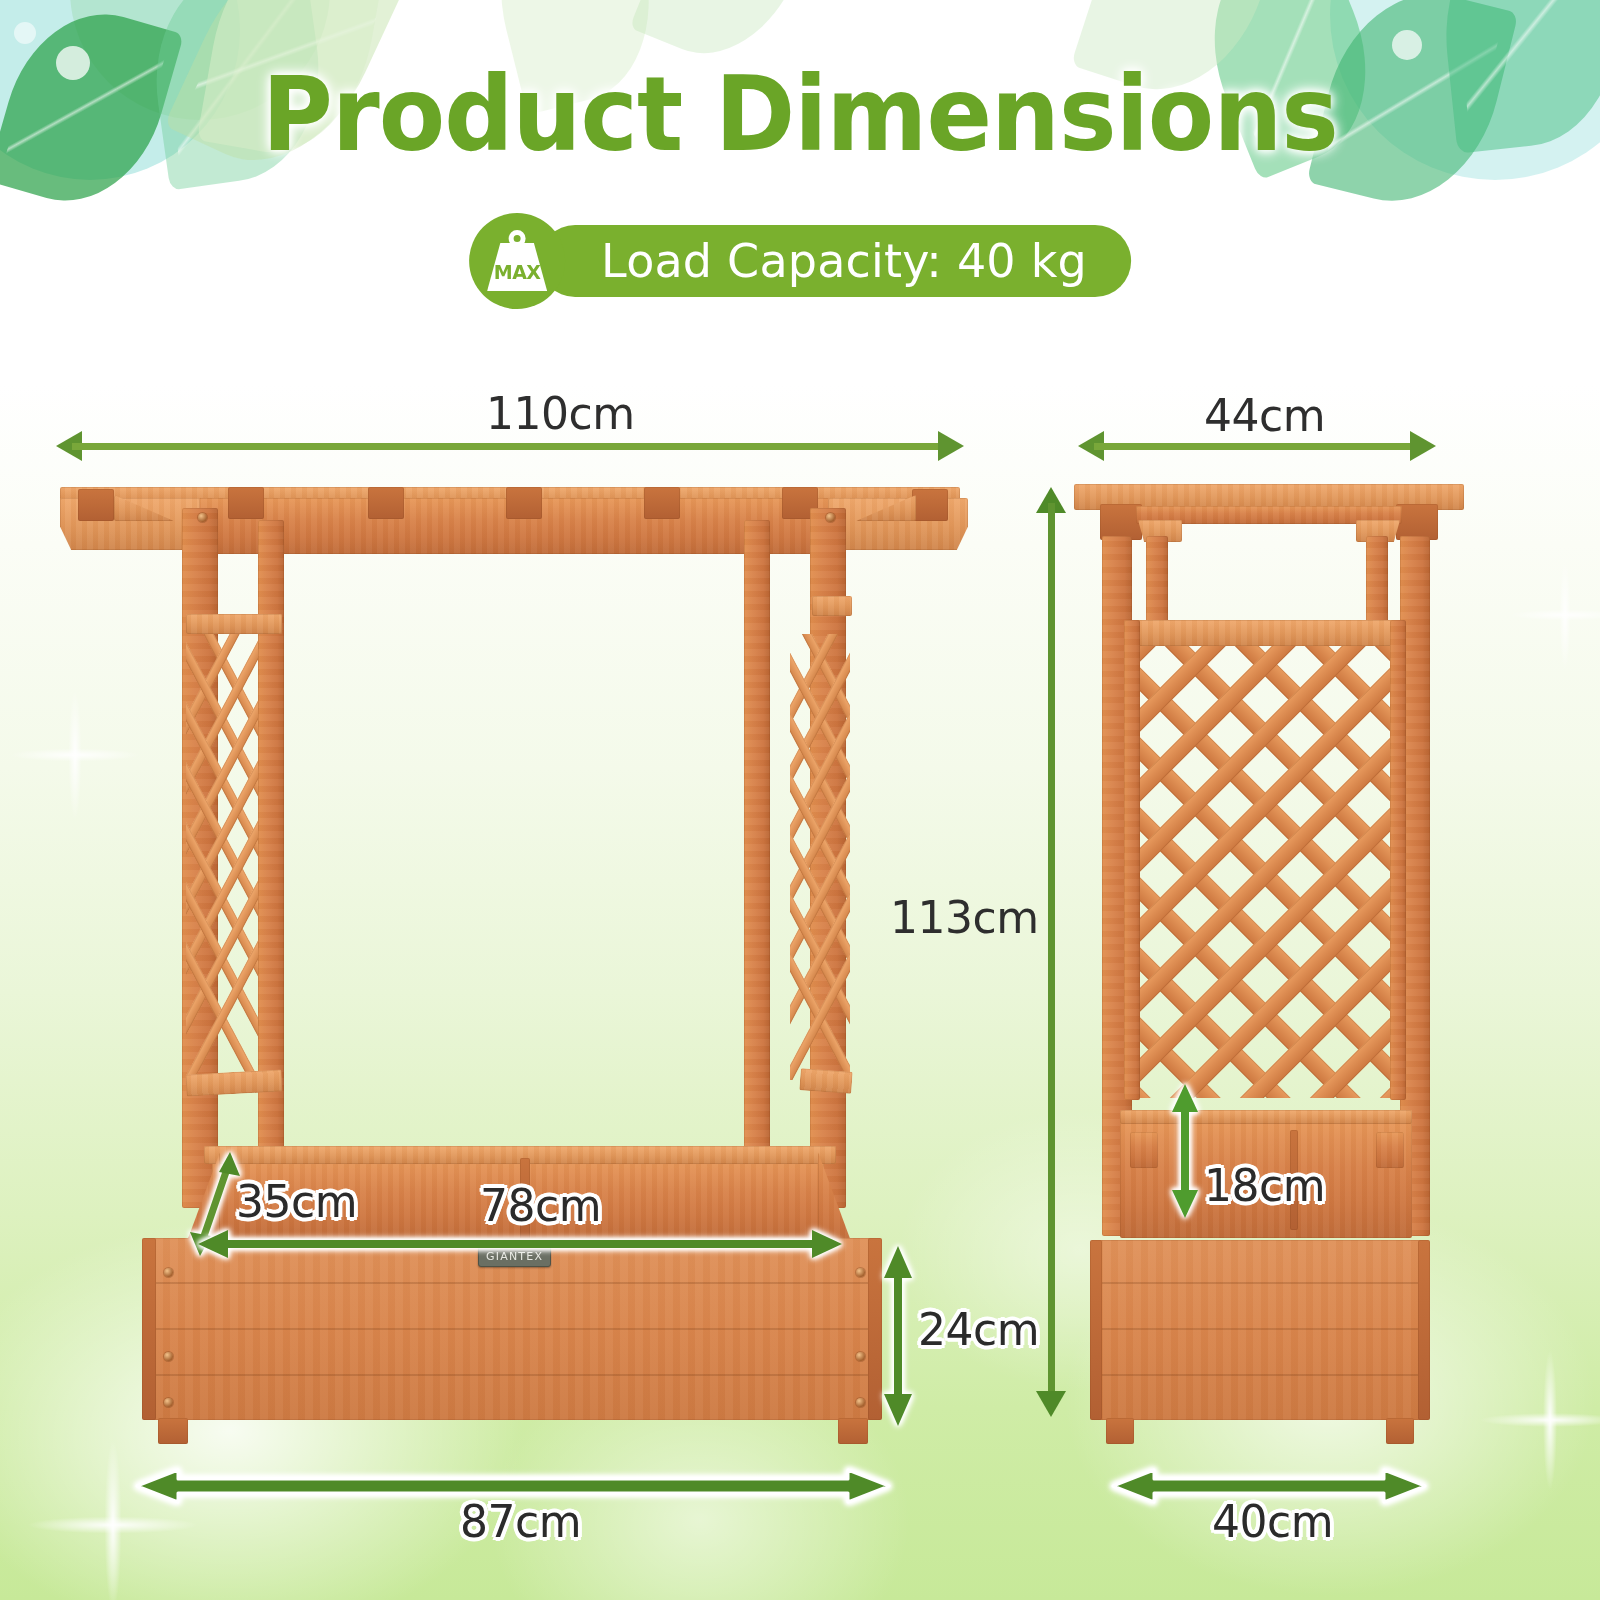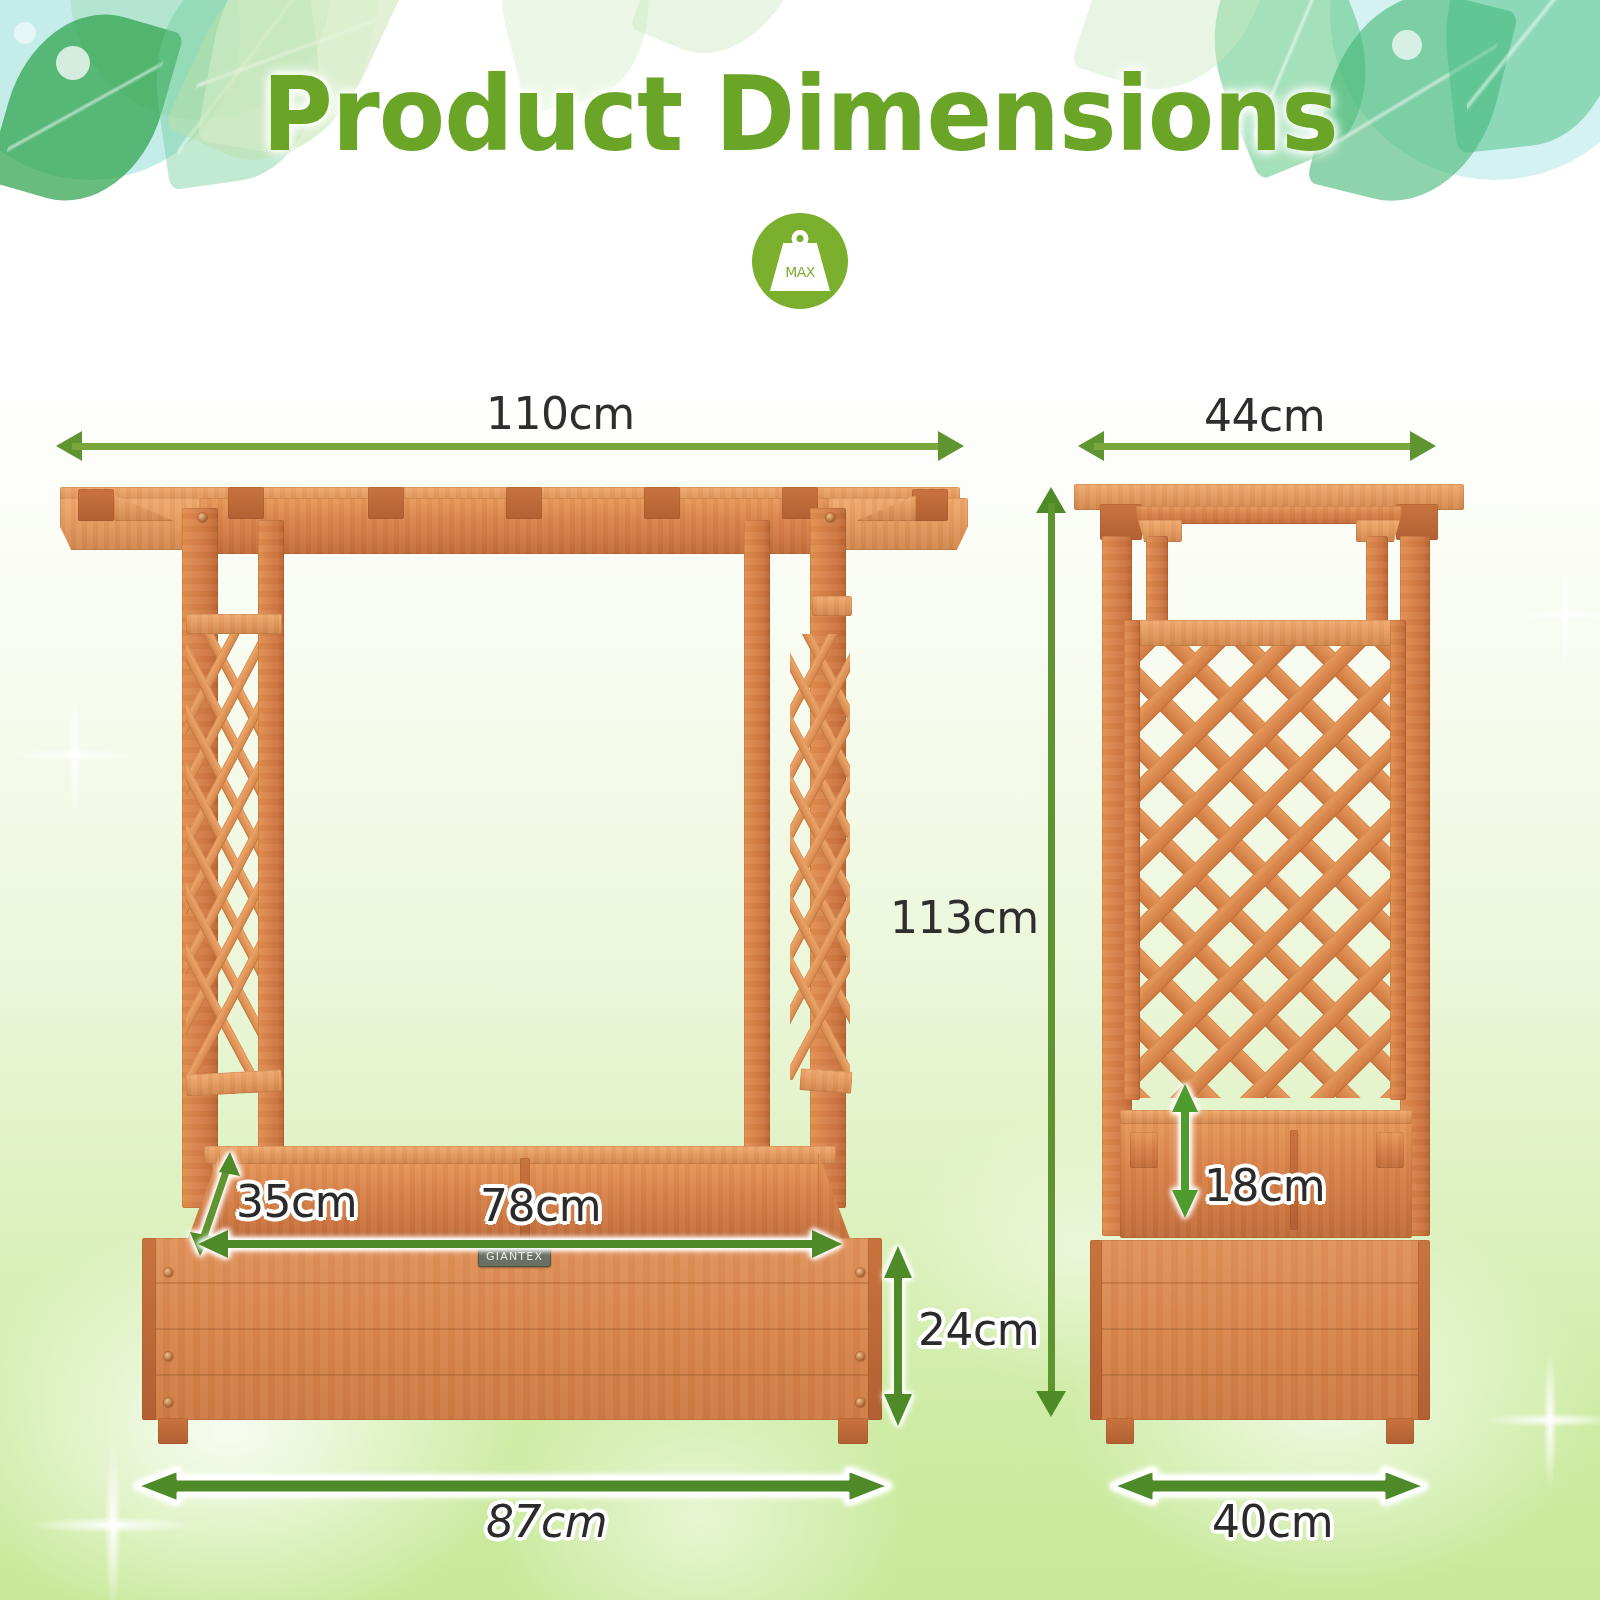--- a/index.html
+++ b/index.html
@@ -57,21 +57,21 @@
     width:17px; height:17px; border:5px solid #fff; border-radius:50%;
     background:transparent;
   }
   .wt-body{
     position:absolute; left:50%; top:30px; transform:translateX(-50%);
     width:60px; height:48px; background:#fff;
     clip-path:polygon(22% 0%, 78% 0%, 100% 100%, 0% 100%);
     display:flex; align-items:center; justify-content:center;
   }
   .wt-body span{
-    color:#7ab02e; font-size:14px; font-weight:normal; letter-spacing:-.5px;
+    color:#7ab02e; font-size:19px; font-weight:bold; letter-spacing:-.5px;
     font-family:"DejaVu Sans", sans-serif; margin-top:10px;
   }
   #badge-pill {
     margin-left:-26px; height:72px; background:#7ab02e;
     border-radius:36px; display:flex; align-items:center;
     padding:0 44px 0 62px; color:#fff;
     font-size:46px; letter-spacing:.2px;
     font-family:"DejaVu Sans", sans-serif;
   }
 
@@ -197,20 +197,21 @@
 
 <div id="title">Product Dimensions</div>
 
 <div id="badge">
   <div id="badge-icon">
     <div class="wt-hook"></div>
     <div class="wt-body">
         <span>MAX</span>
       </div>
   </div>
+  <div id="badge-pill">Load Capacity: 40 kg</div>
 </div>
 
 <div>
 
   <div class="wood lt" style="left:60px; top:487px; width:900px; height:18px;"></div>
   <div class="wood" style="left:196px; top:498px; width:636px; height:56px;"></div>
 
   <div class="wood lt" style="left:60px; top:498px; width:140px; height:52px; clip-path:polygon(0 0,100% 0,100% 100%,8% 100%,0 55%);"></div>
   <div class="wood lt" style="left:828px; top:498px; width:140px; height:52px; clip-path:polygon(0 0,100% 0,100% 55%,92% 100%,0 100%);"></div>
 
@@ -421,21 +422,21 @@
 </div>
 <div class="dim outlined" style="left:1204px; top:1160px;">18cm</div>
 
 <div class="outline-wrap" style="left:134px; top:1466px; width:758px; height:40px;">
   <svg width="758" height="40" viewBox="0 0 758 40">
     <g fill="#4f8a28" stroke="#ffffff" stroke-width="3" stroke-linejoin="round">
       <polygon points="3,20 44,4 44,13 714,13 714,4 755,20 714,36 714,27 44,27 44,36"></polygon>
     </g>
   </svg>
 </div>
-<div class="dim outlined" style="left:486px; top:1496px;font-style:italic;">87cm</div>
+<div class="dim outlined" style="left:460px; top:1496px;">87cm</div>
 
 <div class="outline-wrap" style="left:1110px; top:1466px; width:318px; height:40px;">
   <svg width="318" height="40" viewBox="0 0 318 40">
     <g fill="#4f8a28" stroke="#ffffff" stroke-width="3" stroke-linejoin="round">
       <polygon points="3,20 44,4 44,13 274,13 274,4 315,20 274,36 274,27 44,27 44,36"></polygon>
     </g>
   </svg>
 </div>
 <div class="dim outlined" style="left:1212px; top:1496px;">40cm</div>
 

